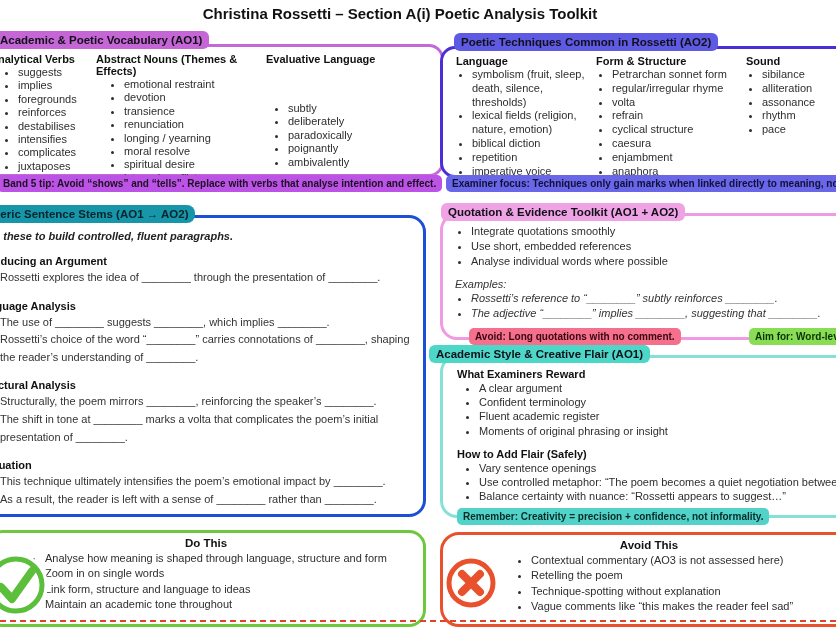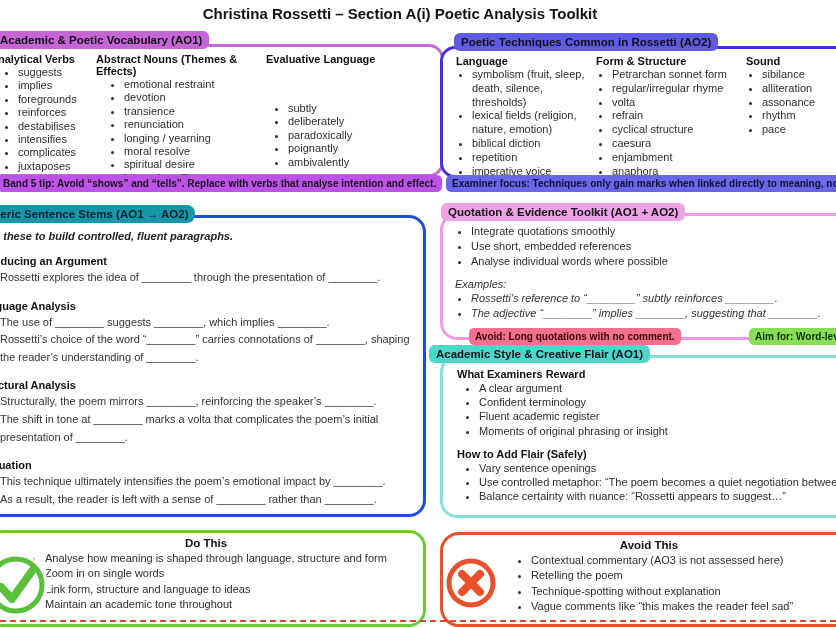--- a/index.html
+++ b/index.html
@@ -217,20 +217,21 @@
       <li>Confident terminology</li>
       <li>Fluent academic register</li>
       <li>Moments of original phrasing or insight</li>
     </ul>
   <div class="subhead">How to Add Flair (Safely)</div>
   <ul class="items">
       <li>Vary sentence openings</li>
       <li>Use controlled metaphor: “The poem becomes a quiet negotiation between…</li>
       <li>Balance certainty with nuance: “Rossetti appears to suggest…”</li>
     </ul>
+  <div class="tag remember">Remember: Creativity = precision + confidence, not informality.</div>
 </section>
 
 <section class="box dobox">
   <svg class="icon check-icon" width="64" height="64" viewBox="0 0 64 64">
     <circle cx="32" cy="32" r="26" fill="none" stroke="#5cbf3c" stroke-width="5"></circle>
     <path d="M17 34 L28 46 L48 18" fill="none" stroke="#5cbf3c" stroke-width="8" stroke-linecap="round" stroke-linejoin="round"></path>
   </svg>
   <div class="bigtitle">Do This</div>
   <ul class="items">
       <li>Analyse how meaning is shaped through language, structure and form</li>

